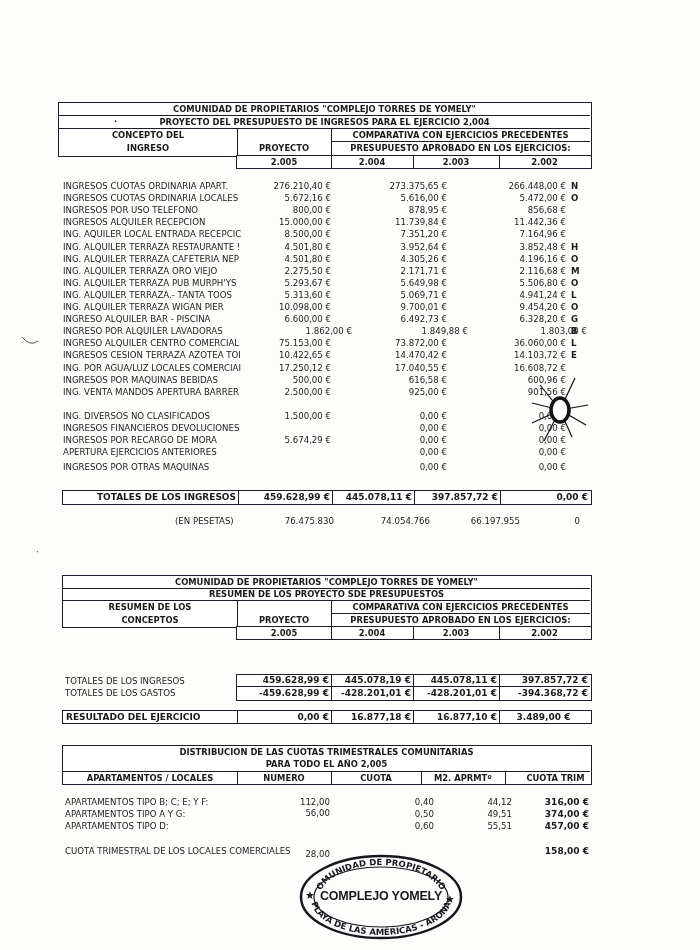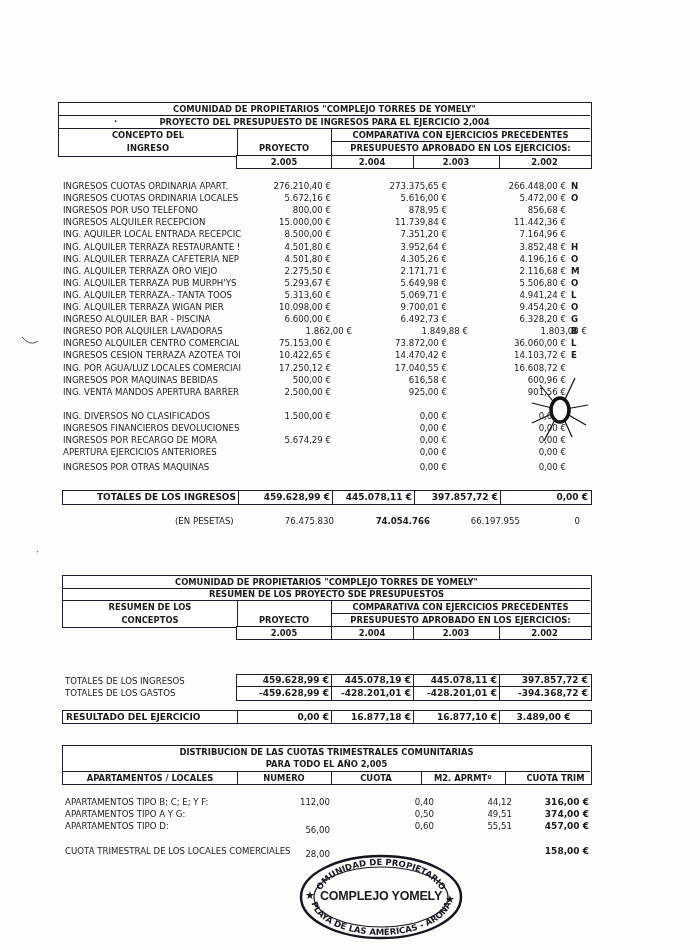--- a/index.html
+++ b/index.html
@@ -244,21 +244,21 @@
   <div class="tot-cell" style="left:175px;width:94px;top:-1px;">459.628,99 €</div>
   <div class="vline" style="left:269px;top:0;height:13px;"></div>
   <div class="tot-cell" style="left:269px;width:82px;top:-1px;">445.078,11 €</div>
   <div class="vline" style="left:351px;top:0;height:13px;"></div>
   <div class="tot-cell" style="left:351px;width:86px;top:-1px;">397.857,72 €</div>
   <div class="vline" style="left:437px;top:0;height:13px;"></div>
   <div class="tot-cell" style="left:437px;width:90px;top:-1px;">0,00 €</div>
 </div>
 <div class="plain" style="left:175px;top:516px;">(EN PESETAS)</div>
 <div class="plain" style="right:366px;top:516px;">76.475.830</div>
-<div class="plain" style="right:270px;top:516px;font-weight:bold;">74.054.766</div>
+<div class="plain" style="right:270px;top:516px;">74.054.766</div>
 <div class="plain" style="right:180px;top:516px;">66.197.955</div>
 <div class="plain" style="right:120px;top:516px;">0</div>
 
 <div class="abs" style="left:36px;top:548px;font-size:8px;">·</div>
 
 <div class="box" style="left:62px;top:575px;width:530px;height:53px;">
   <div class="hdr abs" style="left:0;width:527px;top:1px;">COMUNIDAD DE PROPIETARIOS "COMPLEJO TORRES DE YOMELY"</div>
   <div class="hline" style="left:0;width:527px;top:12px;"></div>
   <div class="hdr abs" style="left:0;width:527px;top:13px;">RESUMEN DE LOS PROYECTO SDE  PRESUPUESTOS</div>
   <div class="hline" style="left:0;width:527px;top:24px;"></div>
@@ -325,21 +325,21 @@
   <div class="hdr abs" style="left:442px;width:101px;top:27px;">CUOTA TRIM</div>
 </div>
 
 <div id="quota-rows">
     <div class="plain" style="left:65px;top:797px;">APARTAMENTOS TIPO B; C; E; Y F:</div>
     <div class="plain" style="right:370px;top:797px;">112,00</div>
     <div class="plain" style="right:266px;top:797px;">0,40</div>
     <div class="plain" style="right:188px;top:797px;">44,12</div>
     <div class="plain bold" style="right:111px;font-size:9px;top:797px;text-align:center;">316,00 €</div>
     <div class="plain" style="left:65px;top:809px;">APARTAMENTOS TIPO A Y G:</div>
-    <div class="plain" style="right:370px;top:825px;">56,00</div>
+    <div class="plain" style="right:370px;top:808px;">56,00</div>
     <div class="plain" style="right:266px;top:809px;">0,50</div>
     <div class="plain" style="right:188px;top:809px;">49,51</div>
     <div class="plain bold" style="right:111px;font-size:9px;top:809px;">374,00 €</div>
     <div class="plain" style="left:65px;top:821px;">APARTAMENTOS TIPO D:</div>
     <div class="plain" style="right:370px;top:849px;text-align:right;">28,00</div>
     <div class="plain" style="right:266px;top:821px;">0,60</div>
     <div class="plain" style="right:188px;top:821px;">55,51</div>
     <div class="plain bold" style="right:111px;font-size:9px;top:821px;">457,00 €</div>
   </div>
 

